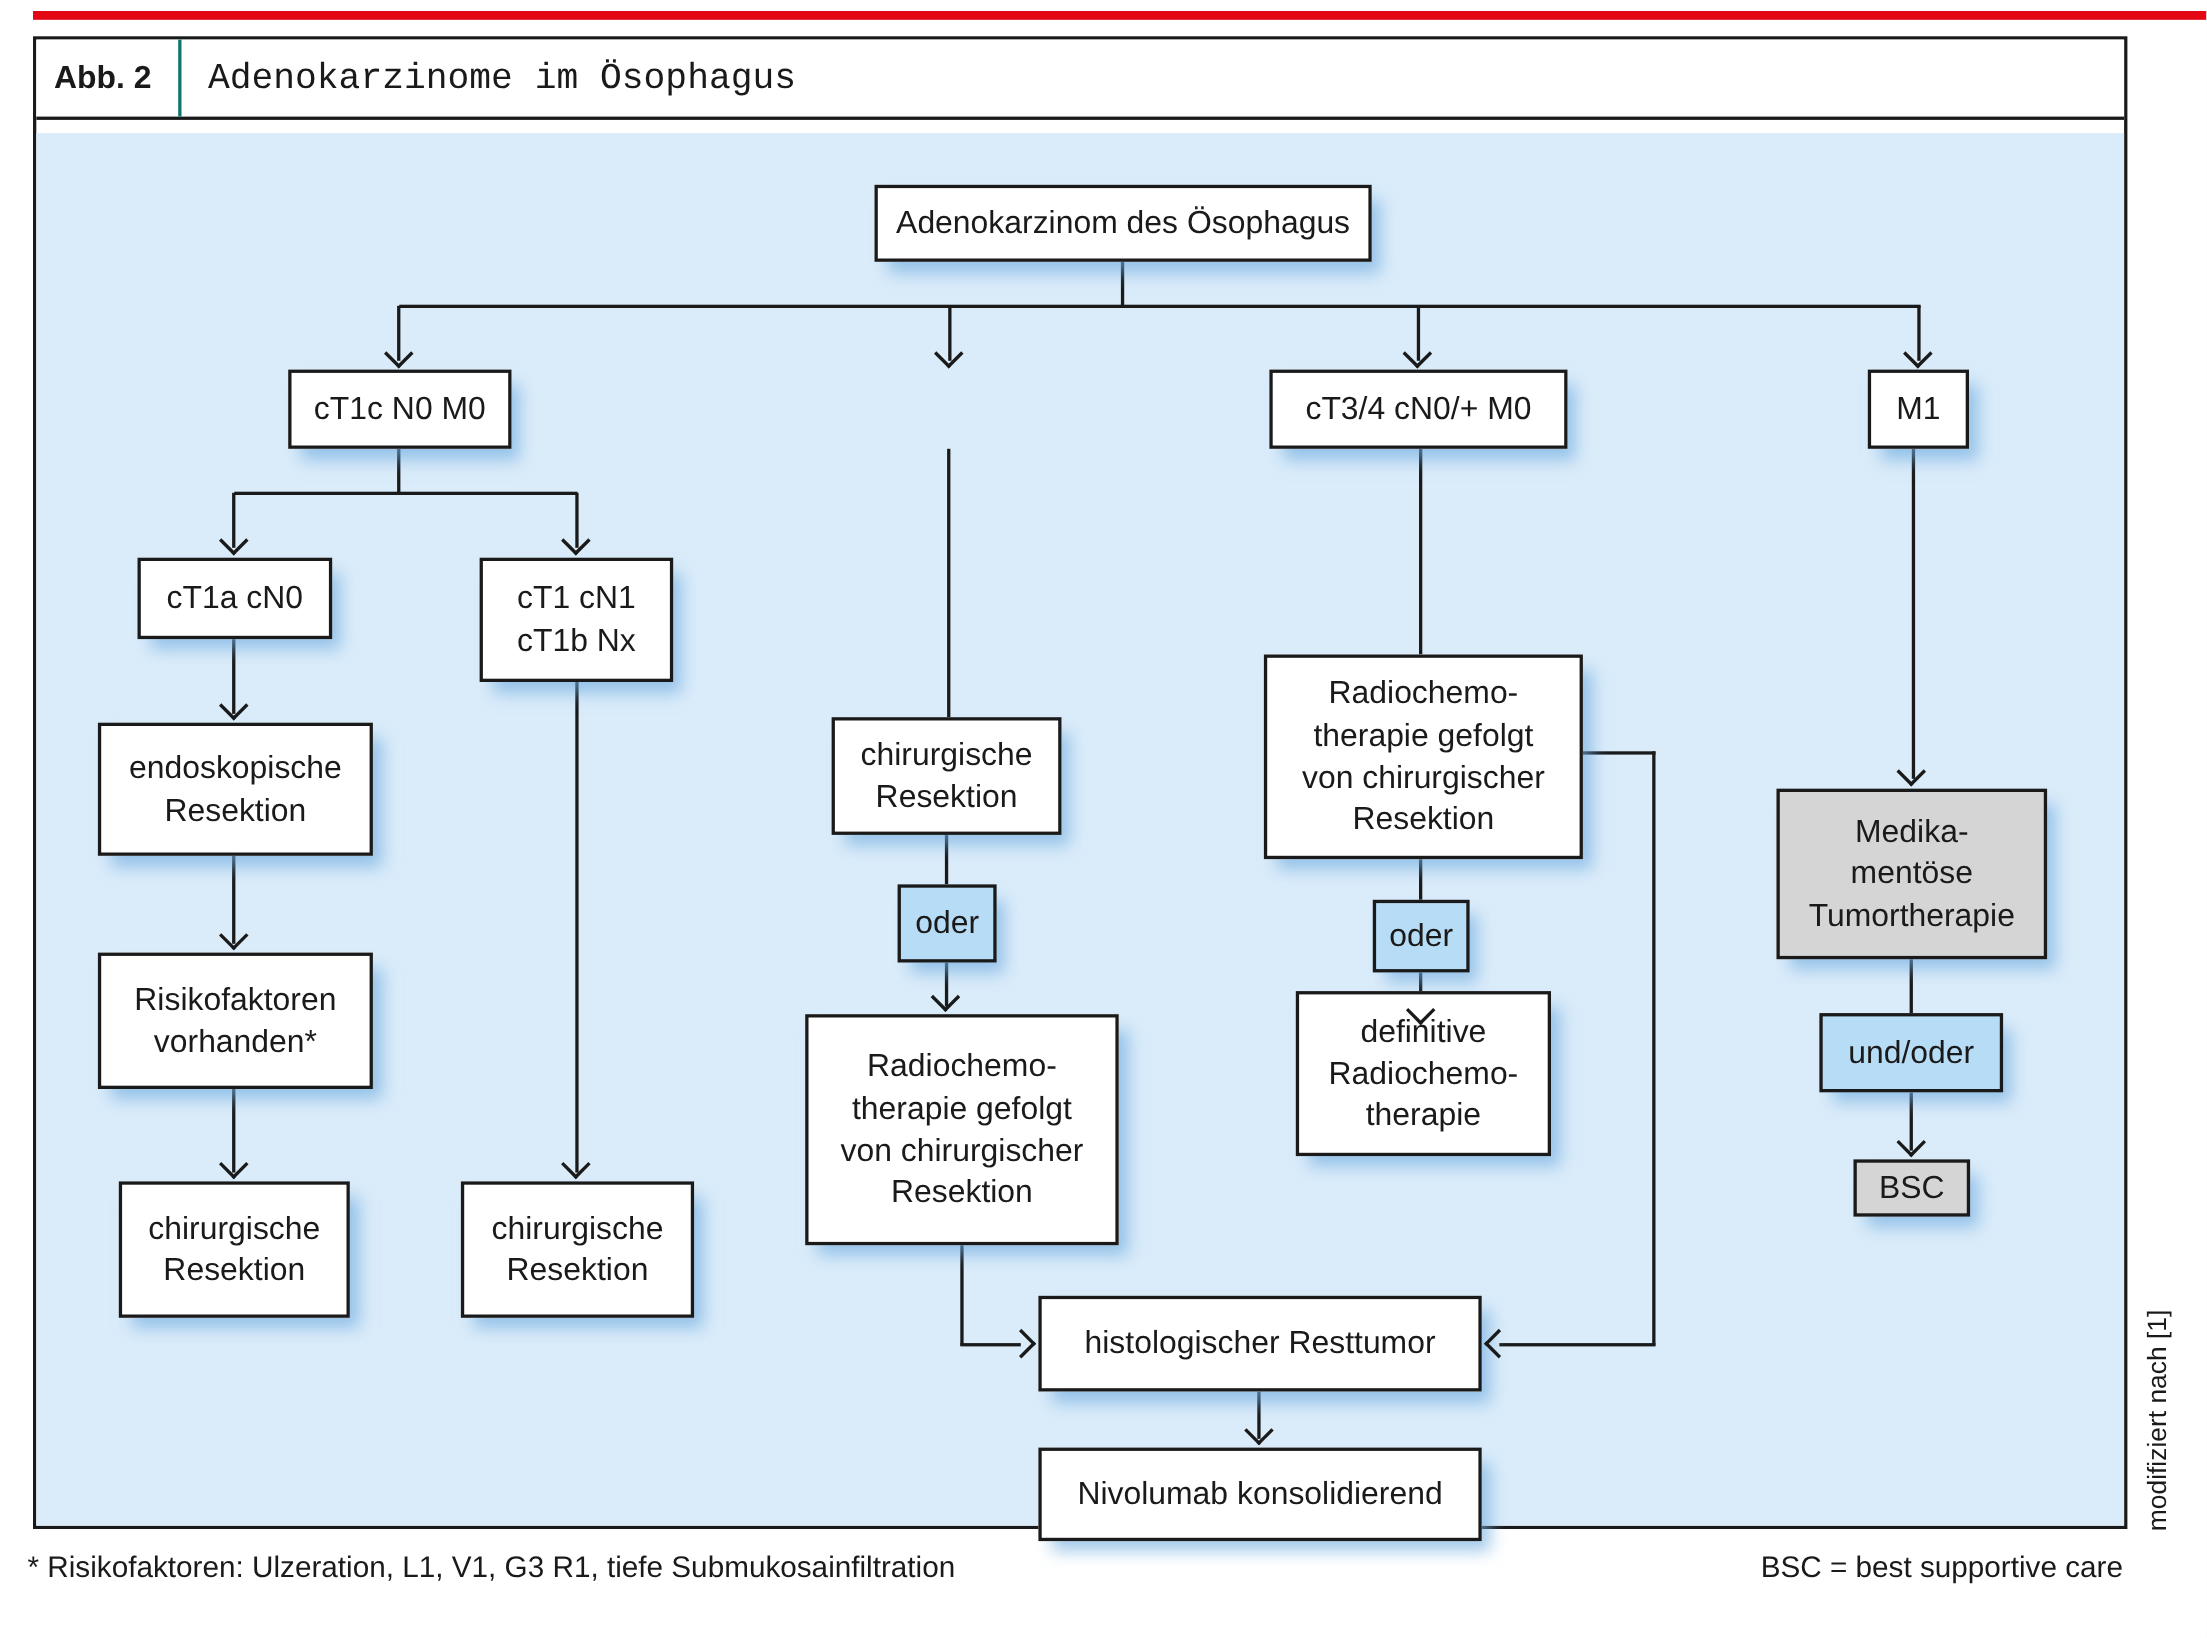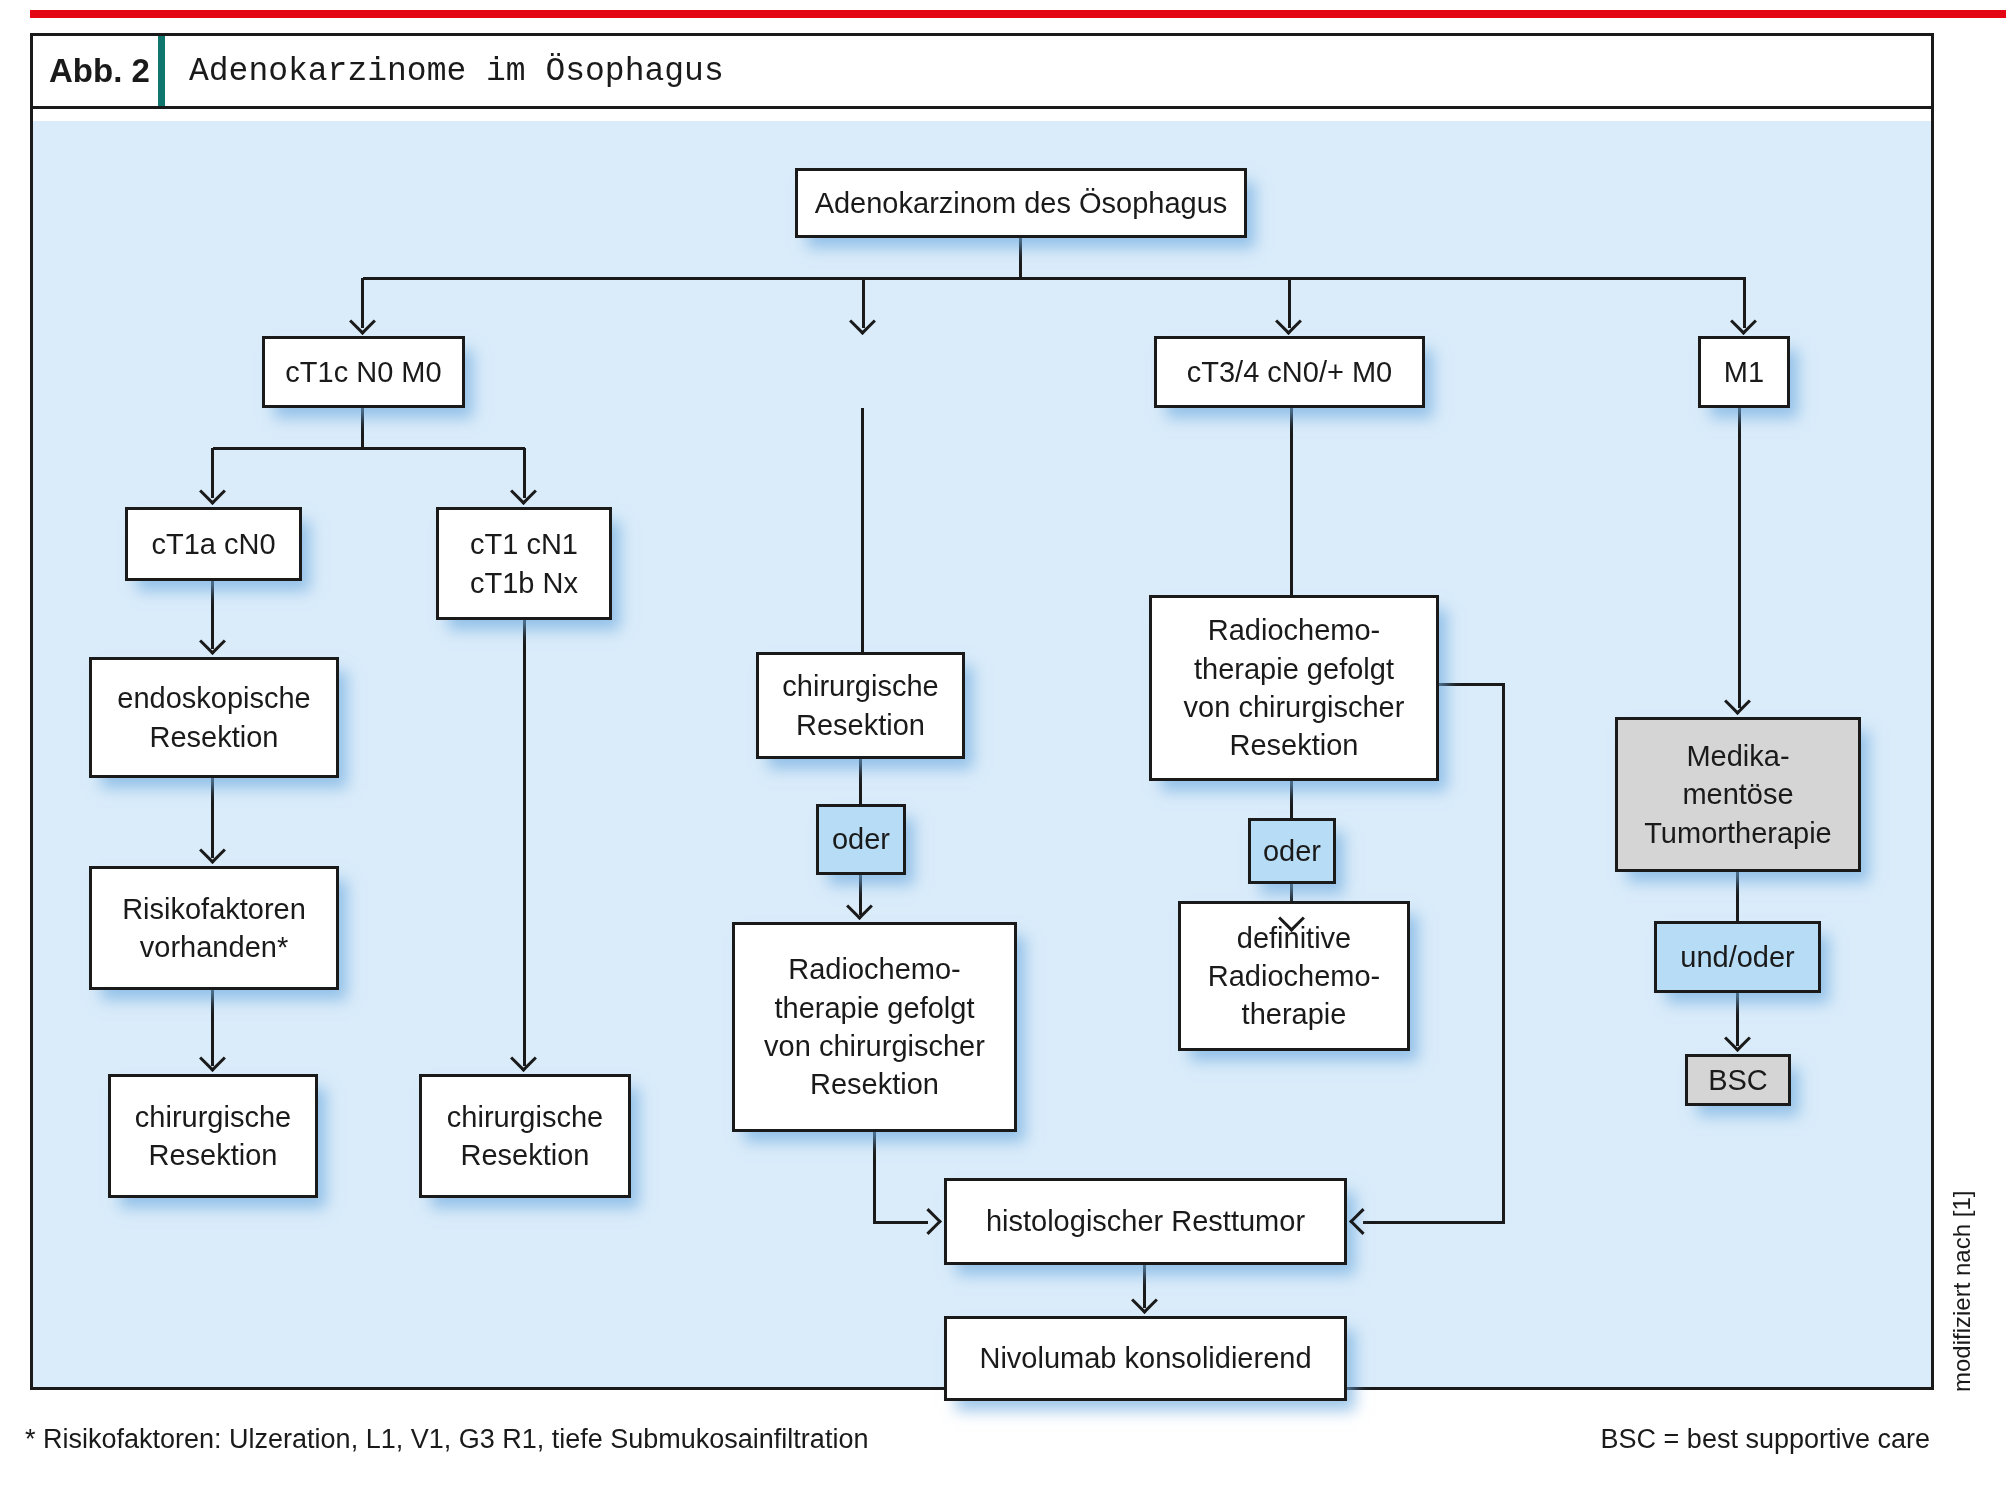--- a/index.html
+++ b/index.html
@@ -8,40 +8,40 @@
     font-family:"Liberation Sans",sans-serif;color:#1a1a1a;overflow:hidden;
   }
   .accent-bar{position:absolute;left:30px;top:10px;width:1976px;height:8px;background:#e30613;}
   .frame{
     position:absolute;left:30px;top:33px;width:1904px;height:1357px;
     border:3px solid #1a1a1a;box-sizing:border-box;background:#ffffff;
     display:flex;flex-direction:column;
   }
   .fig-header{display:flex;align-items:stretch;height:70px;min-height:70px;background:#ffffff;border-bottom:3px solid #1a1a1a;}
   .fig-label{width:132px;min-width:132px;display:flex;align-items:center;padding-left:16px;
-    font-weight:bold;font-size:33px;border-right:7px solid #0f766e;box-sizing:border-box;}
+    font-weight:bold;font-size:29px;border-right:3px solid #0f766e;box-sizing:border-box;}
   .fig-title{display:flex;align-items:center;padding-left:24px;font-size:33px;font-family:Liberation Mono, monospace;}
   .chart{position:relative;flex:1;background:#daecfa;margin-top:12px;}
   .node{
     position:absolute;background:#ffffff;border:3px solid #1a1a1a;box-sizing:border-box;
     display:flex;align-items:center;justify-content:center;text-align:center;
     white-space:pre-line;font-size:29px;line-height:1.32;z-index:2;
     box-shadow:10px 12px 14px -2px rgba(110,170,222,0.65);
   }
   .node.blue{background:#b7dcf6;}
   .node.gray{background:#d5d5d5;}
   .ln{position:absolute;background:#1a1a1a;z-index:1;}
   .ln.v{width:3px;}
   .ln.h{height:3px;}
   .arr{position:absolute;width:16px;height:16px;z-index:3;
     border-right:3px solid #1a1a1a;border-bottom:3px solid #1a1a1a;}
   .arr.d{transform:rotate(45deg);}
   .arr.r{transform:rotate(-45deg);}
   .arr.lf{transform:rotate(135deg);}
-  .footnote{position:absolute;font-size:27px;margin-top:14px;}
+  .footnote{position:absolute;font-size:27px;}
   .footnote-left{left:25px;top:1410px;}
   .footnote-right{right:76px;top:1410px;}
   .side-note{
     position:absolute;left:1944px;top:1188px;height:204px;width:36px;
     writing-mode:vertical-rl;transform:rotate(180deg);font-size:24px;line-height:36px;
   }
 </style>
 </head>
 <body>
 

